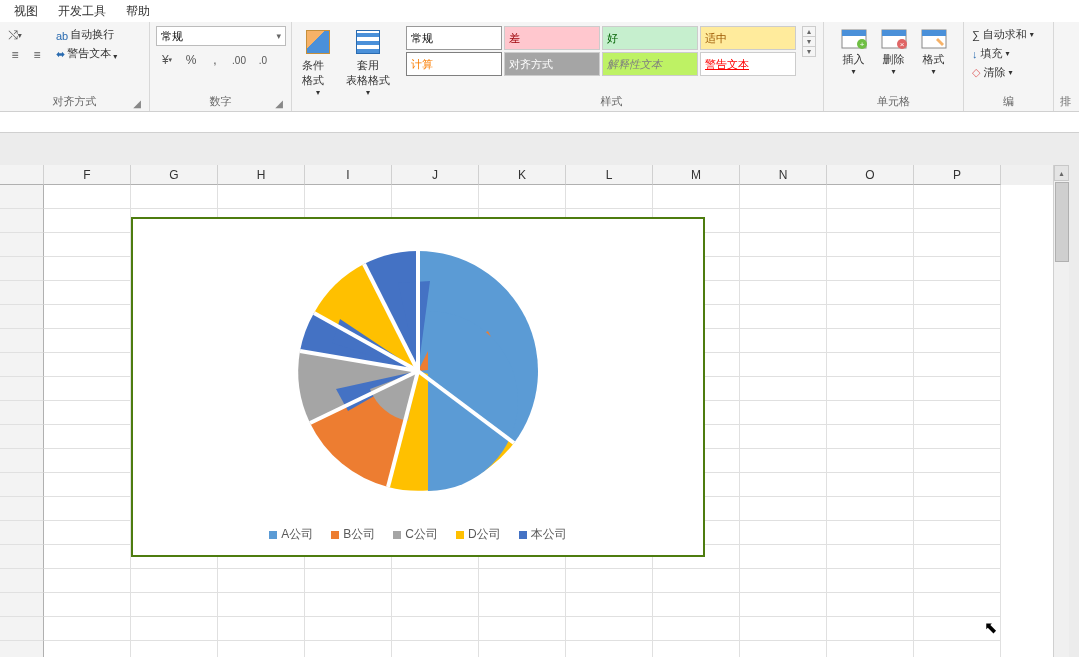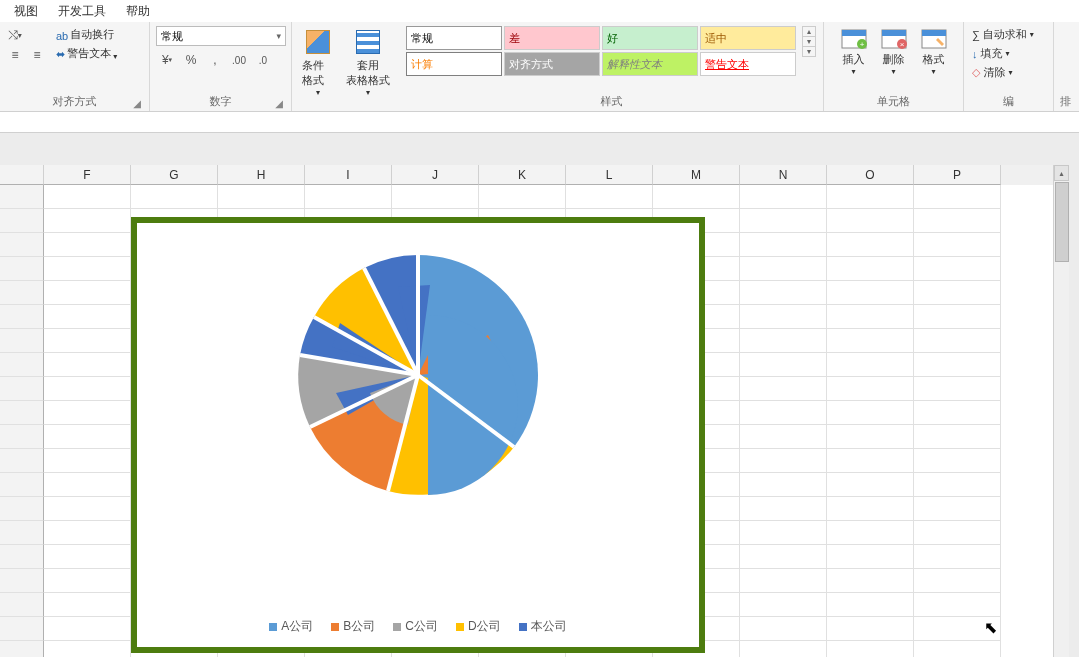--- a/index.html
+++ b/index.html
@@ -61,21 +61,21 @@
 
 .sheet-area { position: absolute; top: 133px; left: 0; right: 0; bottom: 0; background: #ececec; }
 .grid-wrap { position: absolute; top: 32px; left: 0; right: 26px; bottom: 0; background: #fff; }
 .col-headers { position: absolute; top: 32px; left: 0; right: 26px; height: 20px; display: flex; background: #f0f0f0; z-index: 2; }
 .col-h { width: 87px; border-right: 1px solid #d0d0d0; border-bottom: 1px solid #b0b0b0; font-size: 12px; color: #333; display: flex; align-items: center; justify-content: center; background: #f3f3f3; }
 .rows { position: absolute; top: 20px; left: 0; right: 0; bottom: 0; }
 .row { height: 24px; display: flex; }
 .cell { width: 87px; border-right: 1px solid #e0e0e0; border-bottom: 1px solid #e0e0e0; }
 
 
-.chart-obj { position: absolute; left: 131px; top: 52px; width: 574px; height: 436px; background: #fff; border: 6px solid #4d7c0f; }
+.chart-obj { position: absolute; left: 131px; top: 52px; width: 574px; height: 340px; background: #fff; border: 2px solid #4d7c0f; }
 .chart-plot { position: absolute; left: 50%; top: 22px; transform: translateX(-50%); width: 260px; height: 260px; }
 .legend { position: absolute; bottom: 12px; left: 0; right: 0; display: flex; justify-content: center; gap: 18px; font-size: 12px; color: #595959; }
 .leg-item { display: flex; align-items: center; gap: 4px; }
 .leg-sw { width: 8px; height: 8px; }
 
 
 .vscroll { position: absolute; right: 10px; top: 32px; width: 16px; bottom: 0; background: #f0f0f0; border-left: 1px solid #d0d0d0; }
 .vscroll .btn { height: 16px; background: #e4e4e4; border: 1px solid #c8c8c8; display: flex; align-items: center; justify-content: center; font-size: 8px; color: #666; }
 .vscroll .thumb { width: 14px; height: 80px; background: #cfcfcf; border: 1px solid #b0b0b0; margin: 1px auto; }
 

